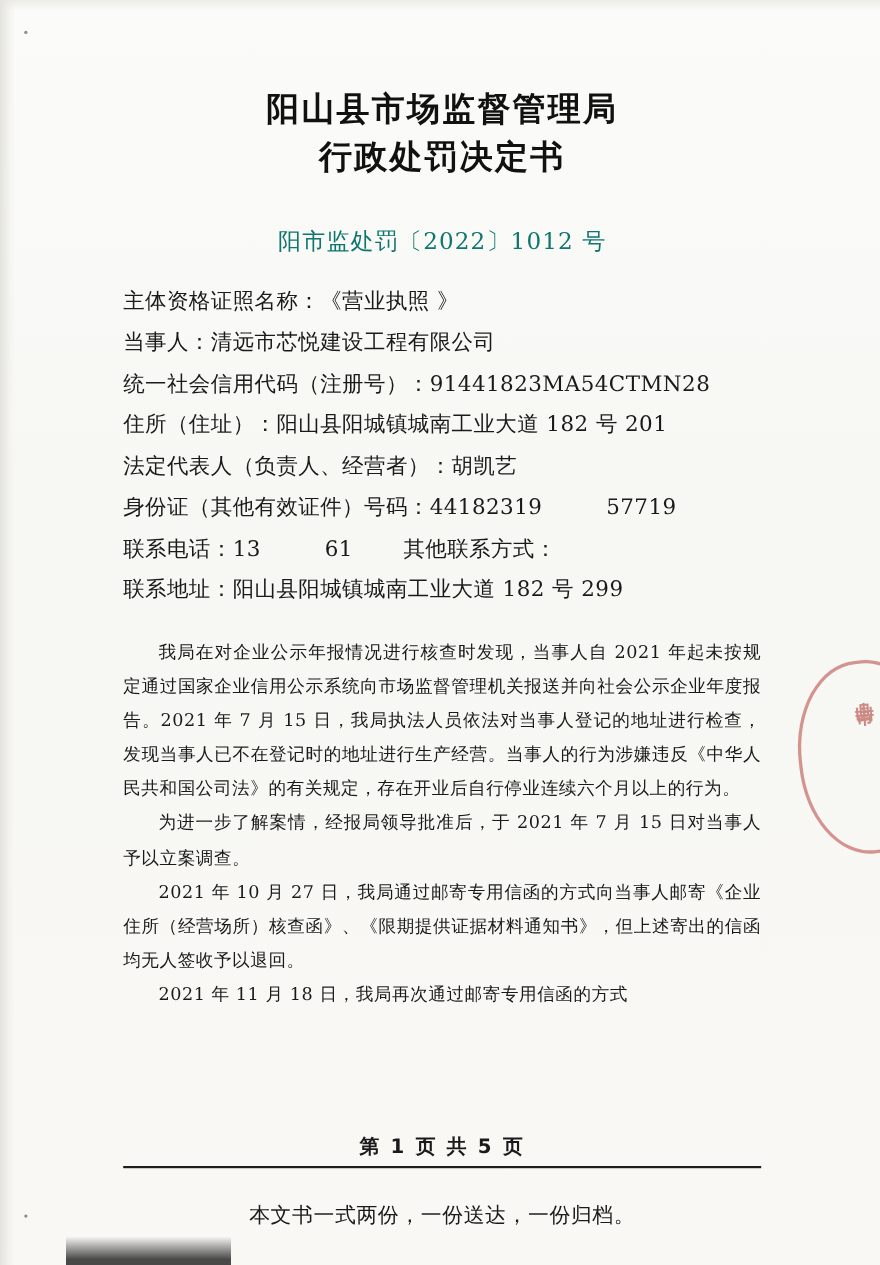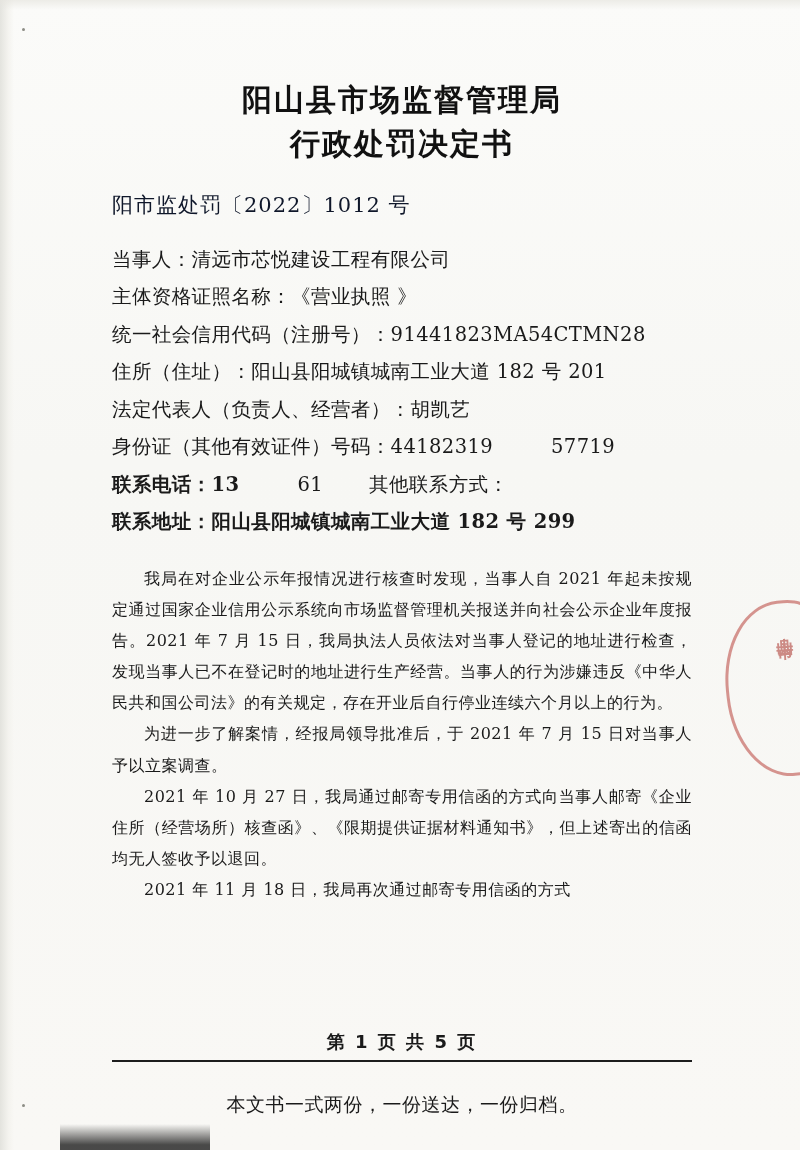--- a/index.html
+++ b/index.html
@@ -52,36 +52,36 @@
     font-family:"DejaVu Sans","Liberation Sans",sans-serif;
     font-weight:700;
     font-size:30px;
     letter-spacing:2px;
     line-height:1.45;
     color:#111;
   }
   h1.doc-title .line2{display:block;}
 
   .doc-number{
-    margin-top:26px;
-    text-align:left;
+    margin-top:40px;
+    text-align:center;
     font-size:21px;
     letter-spacing:1px;
-    color:#0f172a;
+    color:#0f766e;
   }
 
   .fields{
     margin-top:22px;
     font-size:19.5px;
     line-height:1.92;
     letter-spacing:.4px;
   }
   .field-row{white-space:nowrap;}
   .field-row .lbl{font-weight:400;}
-  .field-row.bold .lbl{font-weight:700;}
+  .field-row.bold .lbl{font-weight:400;}
   .redact{
     display:inline-block;
     color:transparent;
     position:relative;
     width:58px;
   }
   .redact::after{
     content:"";
     position:absolute;left:2px;right:2px;top:20%;height:58%;
     background:#fdfdfb;
@@ -160,25 +160,25 @@
     <h1 class="doc-title">
       <span>阳山县市场监督管理局</span>
       <span class="line2">行政处罚决定书</span>
     </h1>
 
     <div class="doc-number">阳市监处罚〔2022〕1012 号</div>
 
     <div class="fields">
 
       <div class="field-row">
+        <span class="lbl">主体资格证照名称：《营业执照 》</span>
+      </div>
+
+      <div class="field-row">
         <span class="lbl">当事人：</span><span>清远市芯悦建设工程有限公司</span>
-      </div>
-
-      <div class="field-row">
-        <span class="lbl">主体资格证照名称：《营业执照 》</span>
       </div>
 
       <div class="field-row">
         <span class="lbl">统一社会信用代码（注册号）：91441823MA54CTMN28</span>
       </div>
 
       <div class="field-row">
         <span class="lbl">住所（住址）：阳山县阳城镇城南工业大道 182 号 201</span>
       </div>
 

